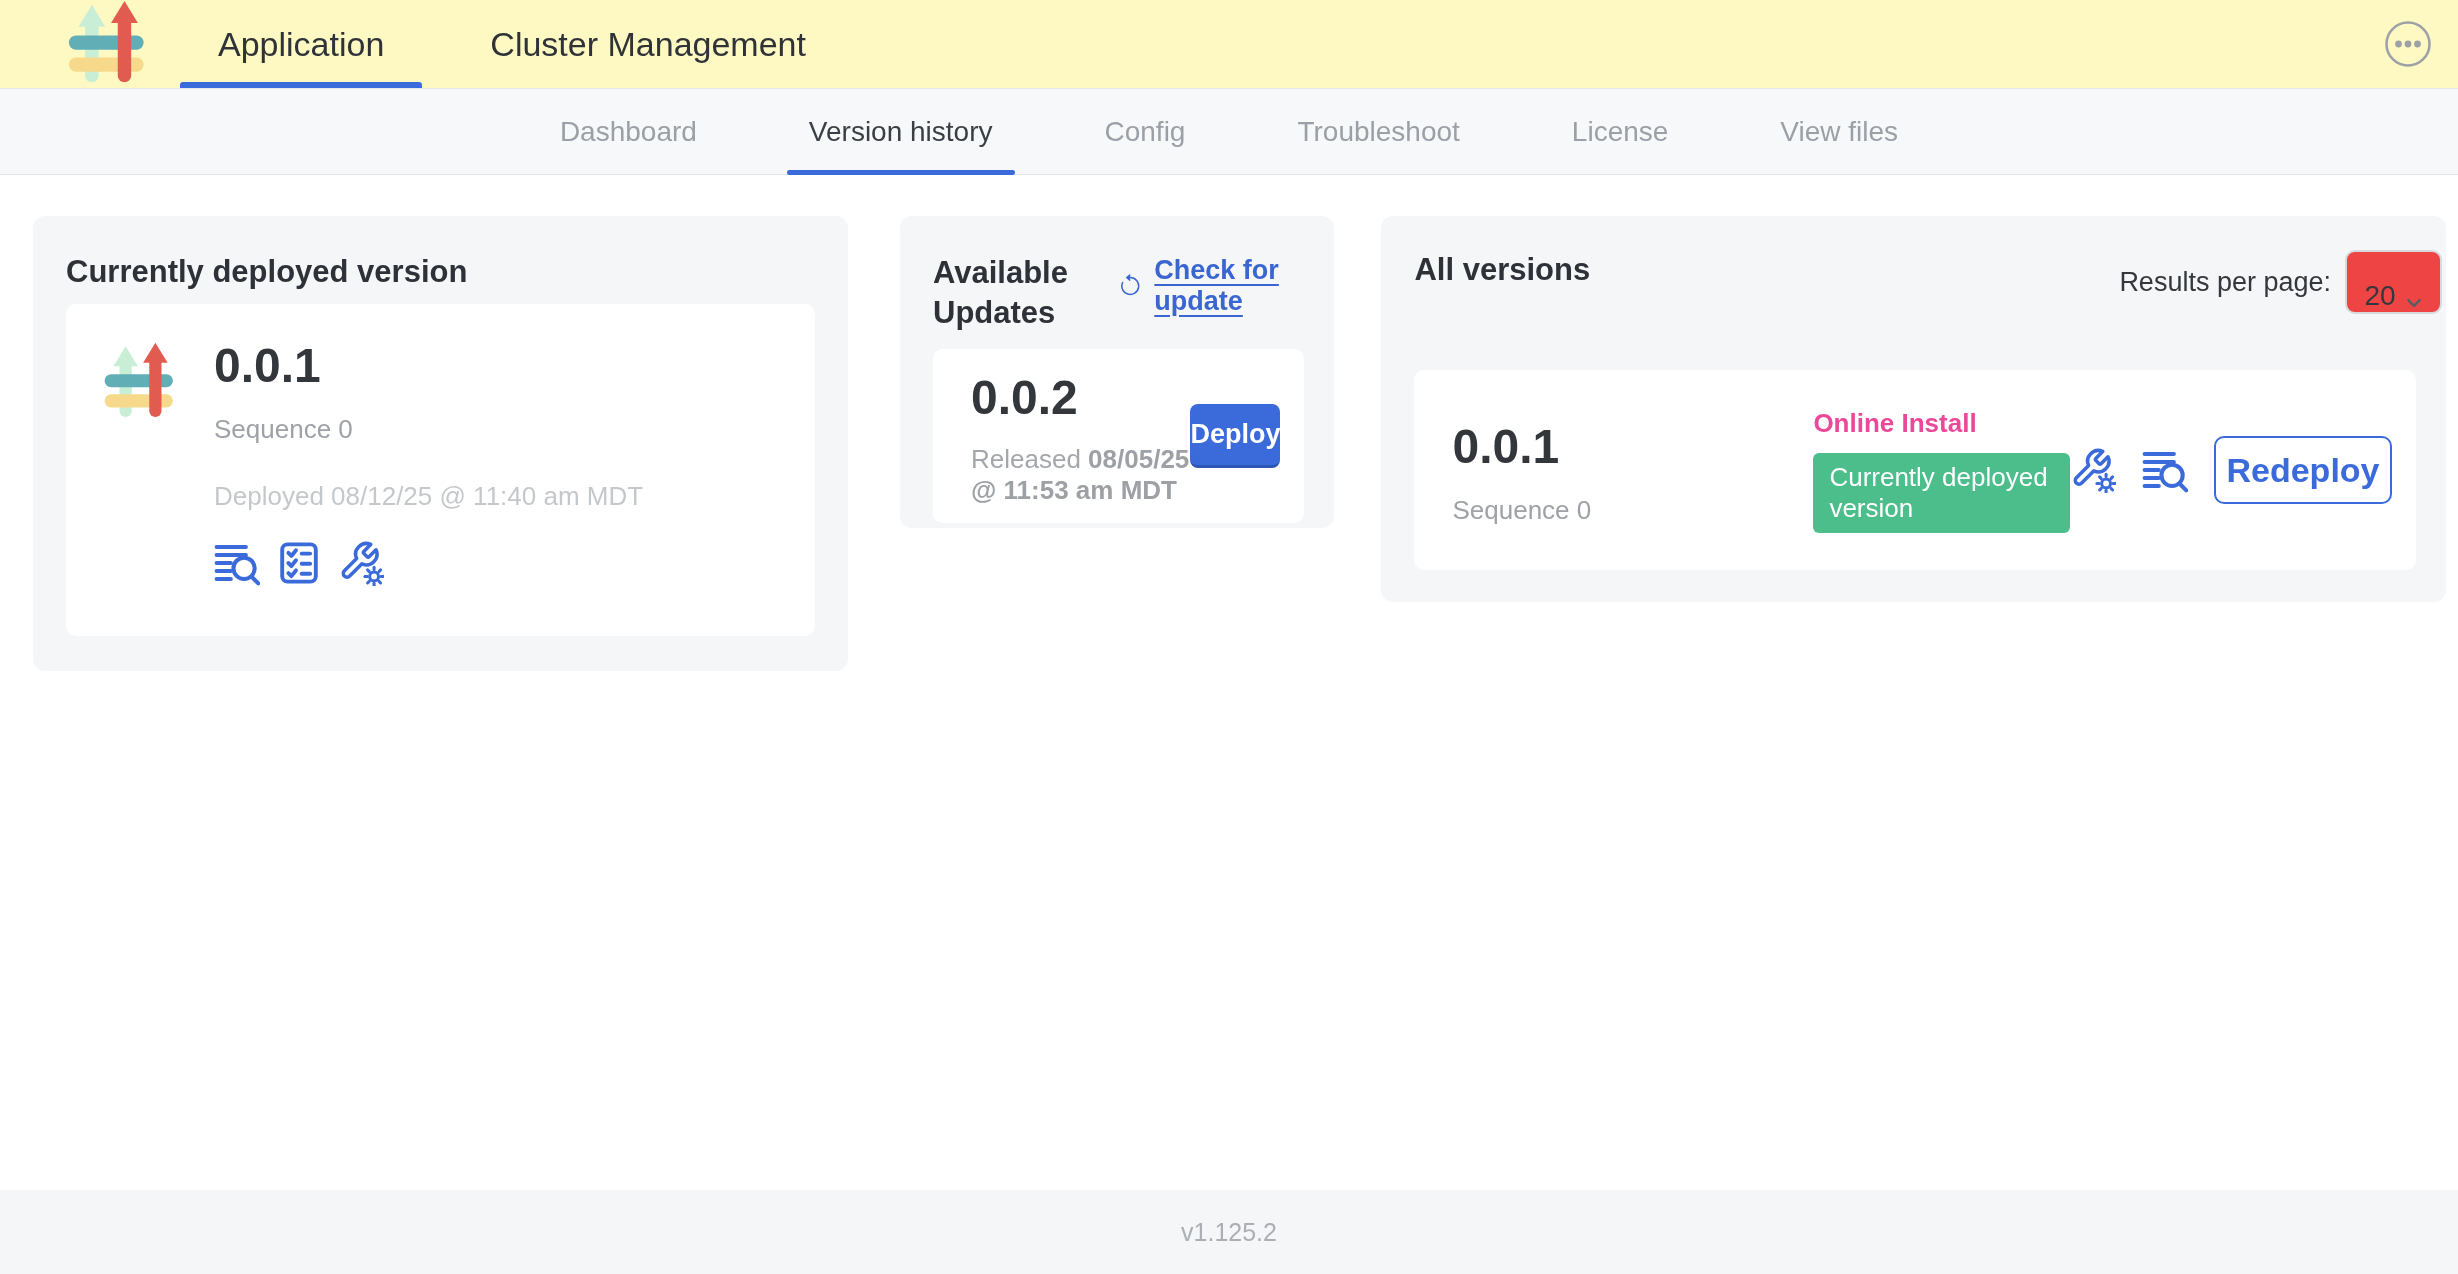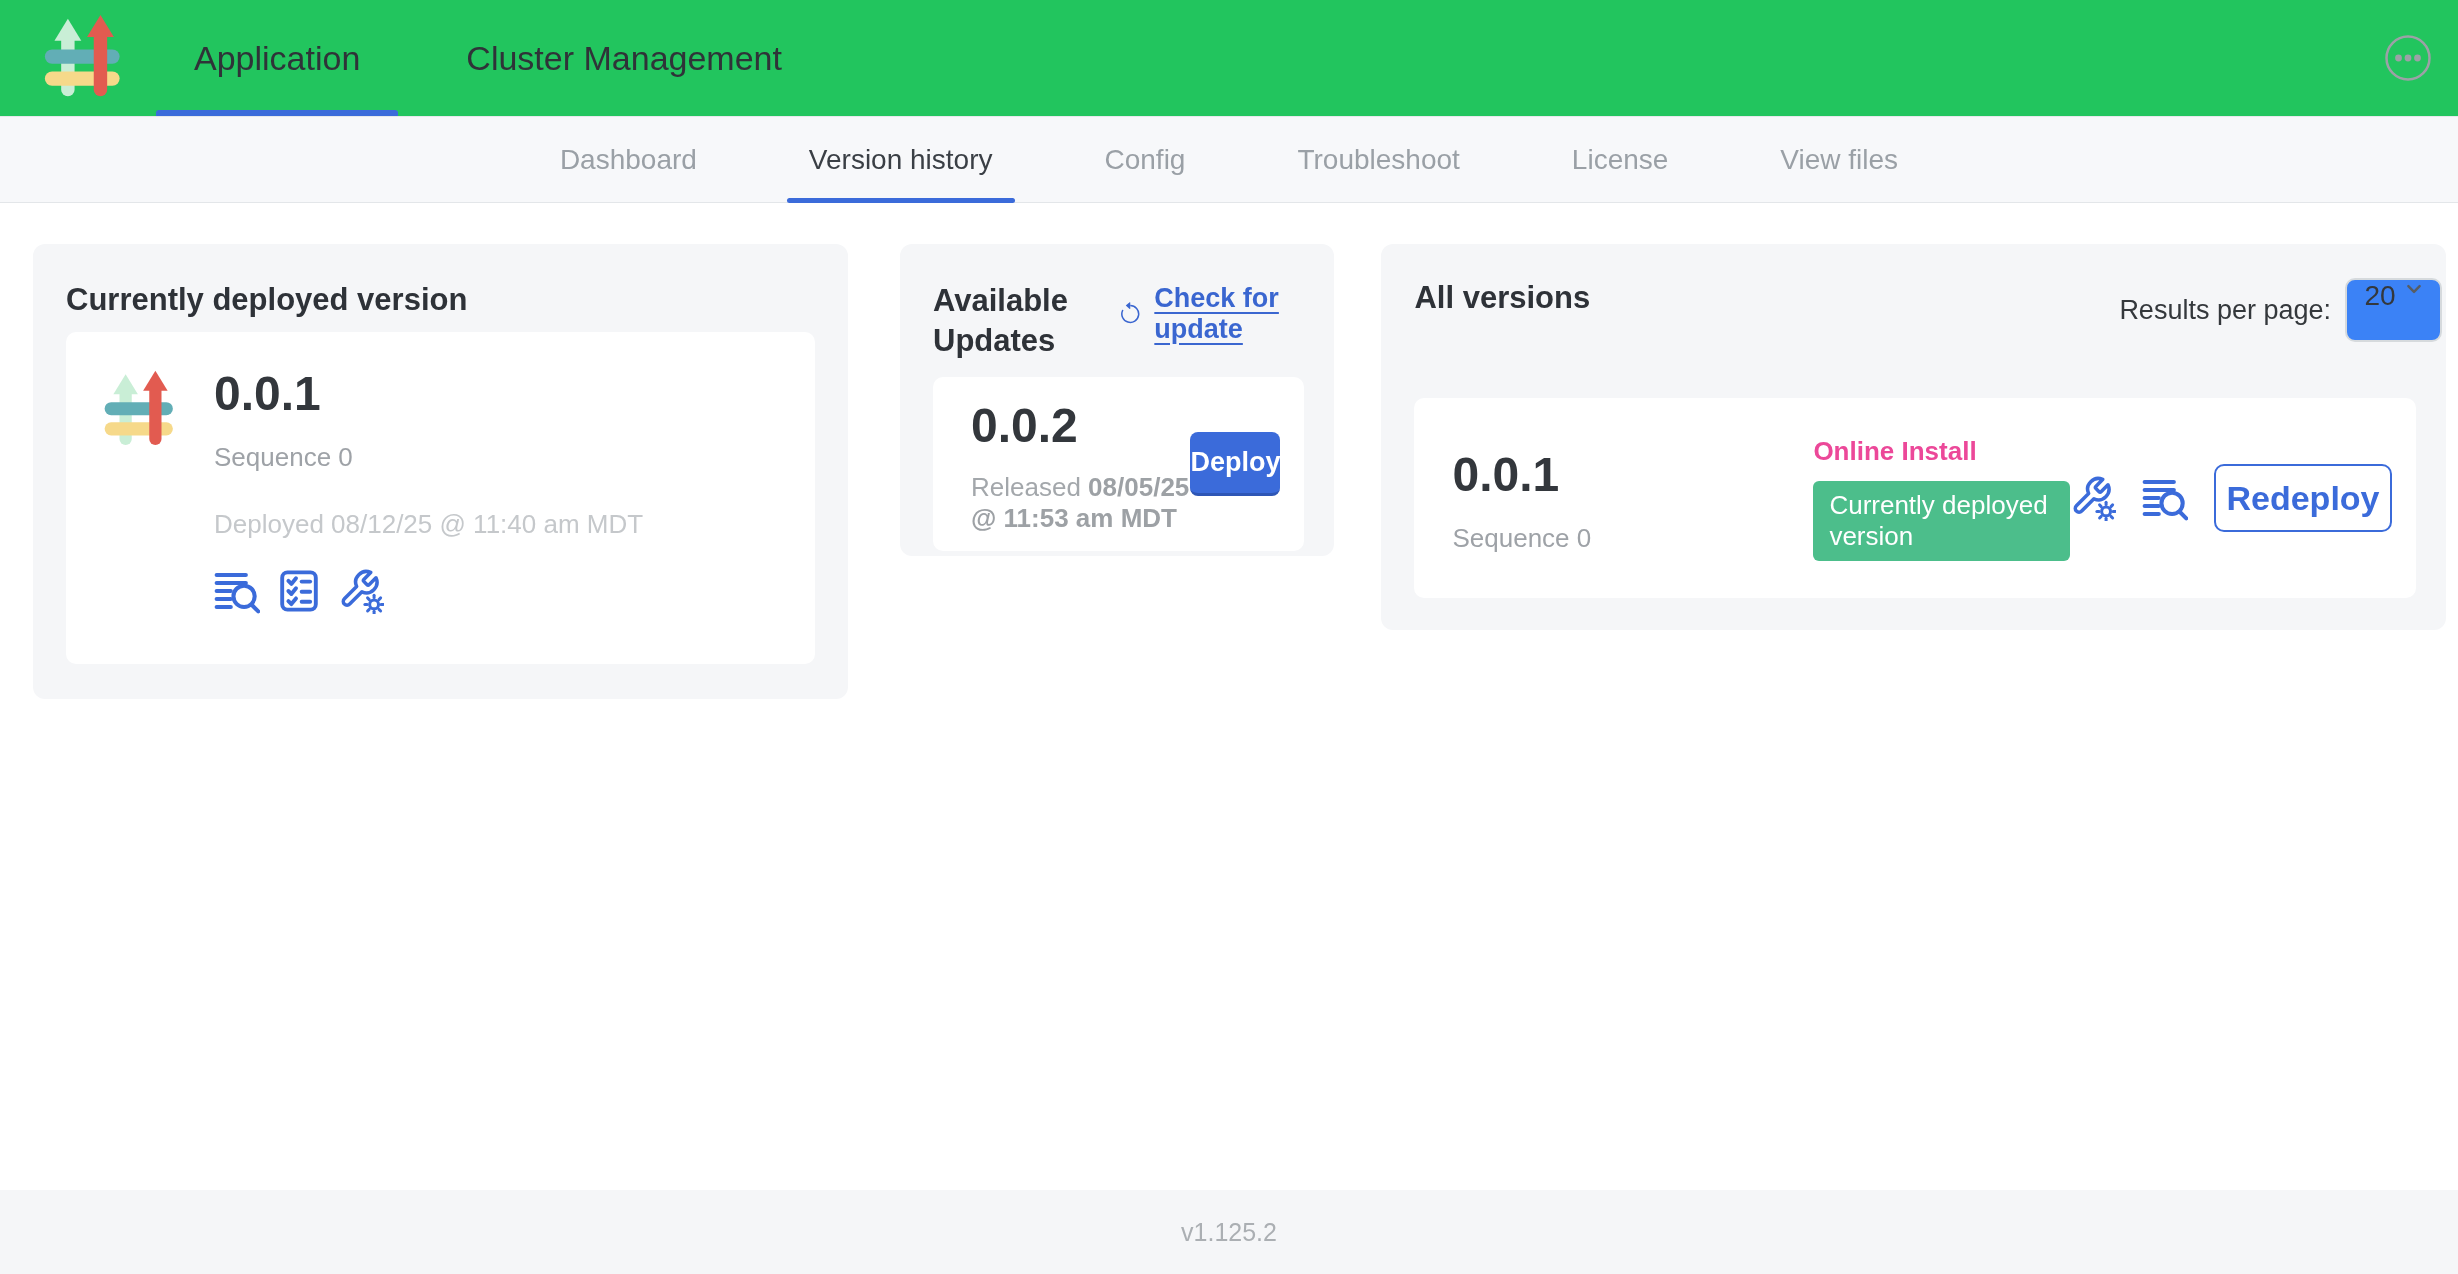--- a/index.html
+++ b/index.html
@@ -5,22 +5,22 @@
   * { margin:0; padding:0; box-sizing:border-box; }
   html,body { width:2458px; height:1274px; }
   body {
     font-family:"Liberation Sans", sans-serif;
     background:#ffffff; color:#31353A; overflow:hidden;
   }
   .app { width:2458px; height:1274px; display:flex; flex-direction:column; }
 
   
   .topbar {
-    height:117px; background:#22c55e; border-bottom:1px solid #E5E8EB;
-    display:flex; align-items:stretch; flex:none;
+    height:89px; background:#fef9c3; border-bottom:1px solid #E5E8EB;
+    display:flex; align-items:stretch; flex:none;padding-left:24px;
   }
   .brand { display:flex; align-items:center; margin-left:42px; margin-right:22px; }
   .brand svg { width:92px; height:92px; display:block; }
   .top-tabs { display:flex; align-items:stretch; gap:30px; }
   .top-tab {
     display:flex; align-items:center; padding:0 38px; position:relative;
     font-size:34px; color:#2F3338; cursor:pointer;
   }
   .top-tab.active::after {
     content:""; position:absolute; left:0; right:0; bottom:0; height:6px;
@@ -78,22 +78,22 @@
   .deploy-btn {
     width:150px; height:64px; background:#3B6BDA; border:none; border-bottom:3px solid #2E56B5;
     border-radius:8px; color:#ffffff; font-family:"Liberation Sans", sans-serif;
     font-size:27px; font-weight:700; cursor:pointer;
   }
 
   .versions-card { height:386px; padding:34px 30px 0 33px; }
   .results-ctl { display:flex; align-items:center; gap:14px; margin-right:-26px; }
   .results-label { font-size:27px; color:#34383C; }
   .results-select {
-    width:97px; height:64px; background:#3b82f6; border:2px solid #D6DADD; border-radius:10px;
-    display:flex; align-items:flex-start; justify-content:center; gap:9px; cursor:pointer;
+    width:97px; height:64px; background:#ef4444; border:2px solid #D6DADD; border-radius:10px;
+    display:flex; align-items:flex-end; justify-content:center; gap:9px; cursor:pointer;
   }
   .results-select .val { font-size:28px; color:#34383C; }
   .results-select svg { width:18px; height:18px; display:block; }
 
   .version-row { margin-top:56px; height:200px; padding:0 24px 0 38px; display:flex; align-items:center; }
   .vr-version { width:480px; }
   .vr-mid .install-type { font-size:26px; font-weight:600; color:#ec4899; }
   .badge {
     display:inline-block; margin-top:14px; background:#4CBE8B; color:#ffffff;
     font-size:26px; padding:9px 16px; border-radius:6px;

